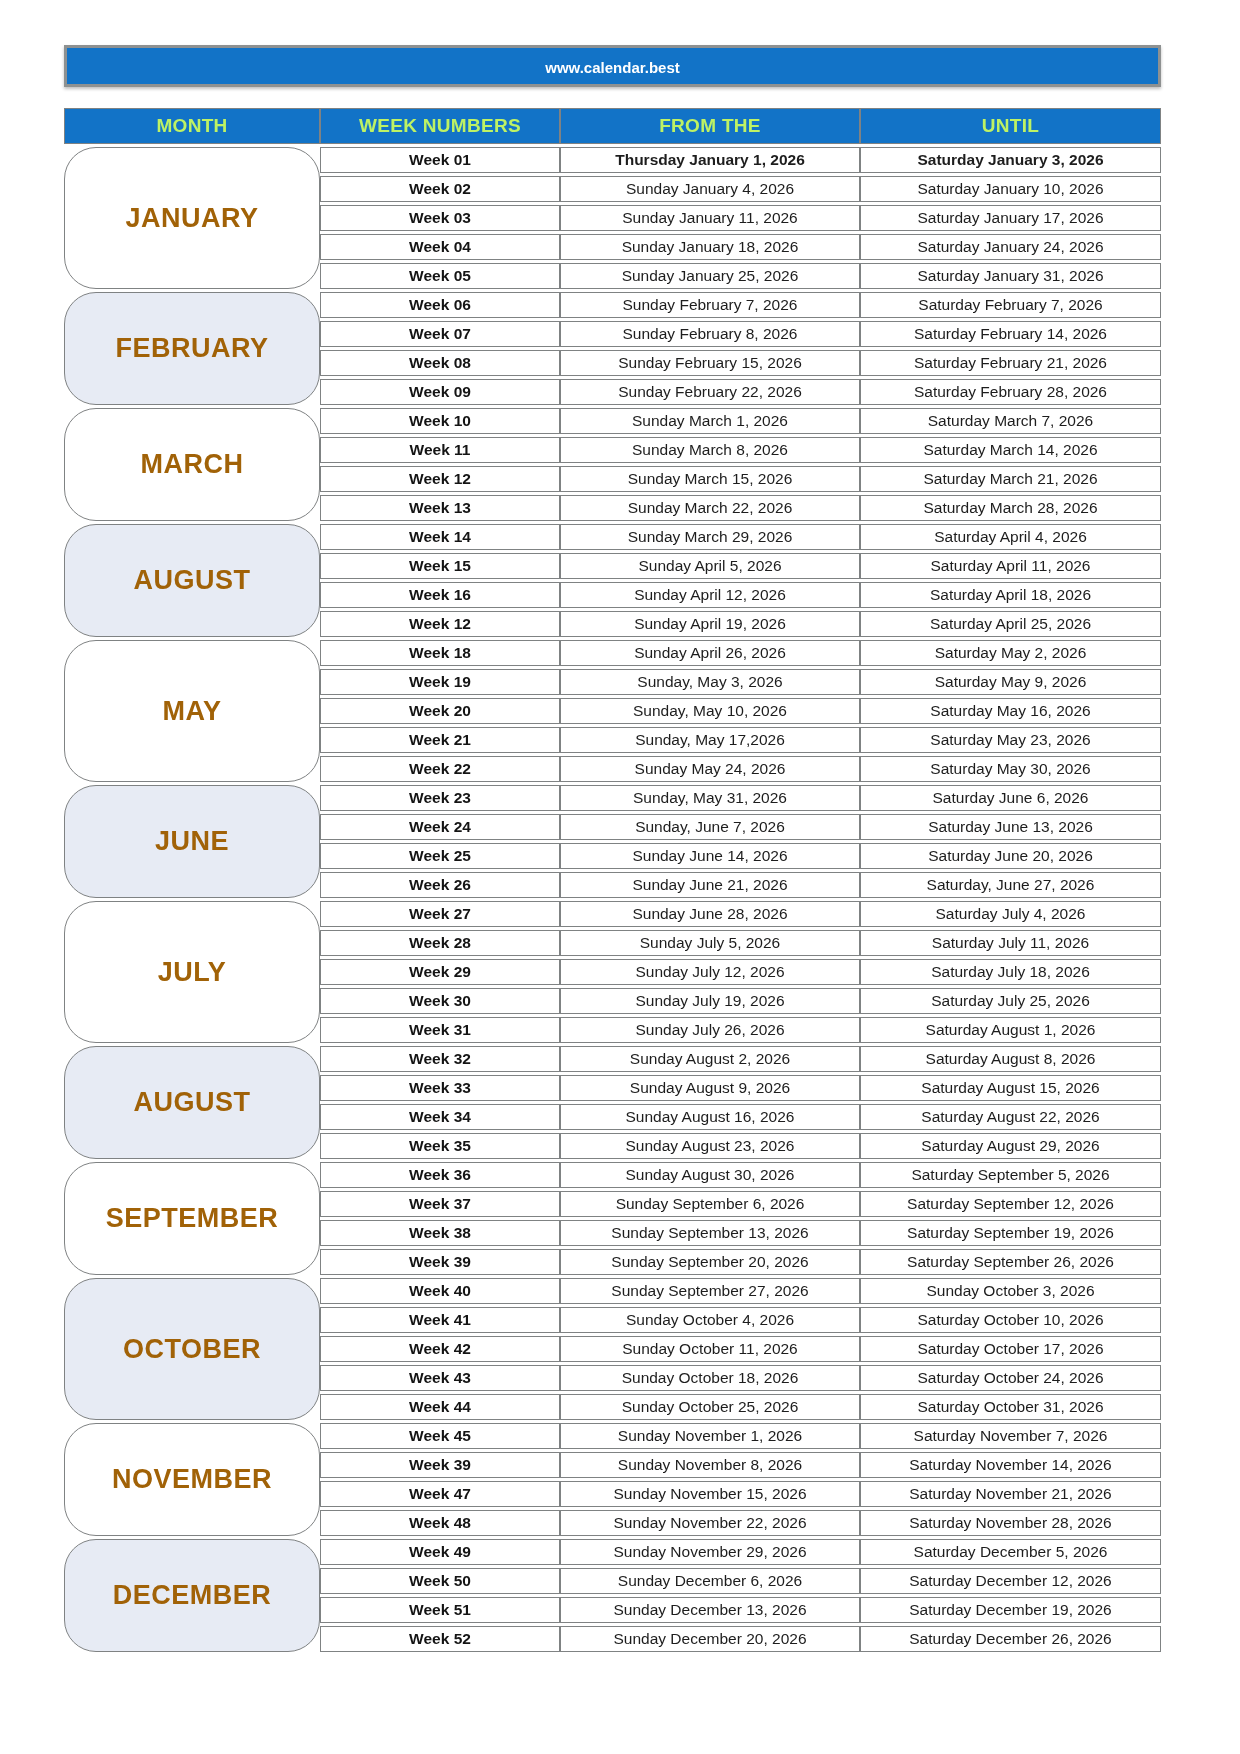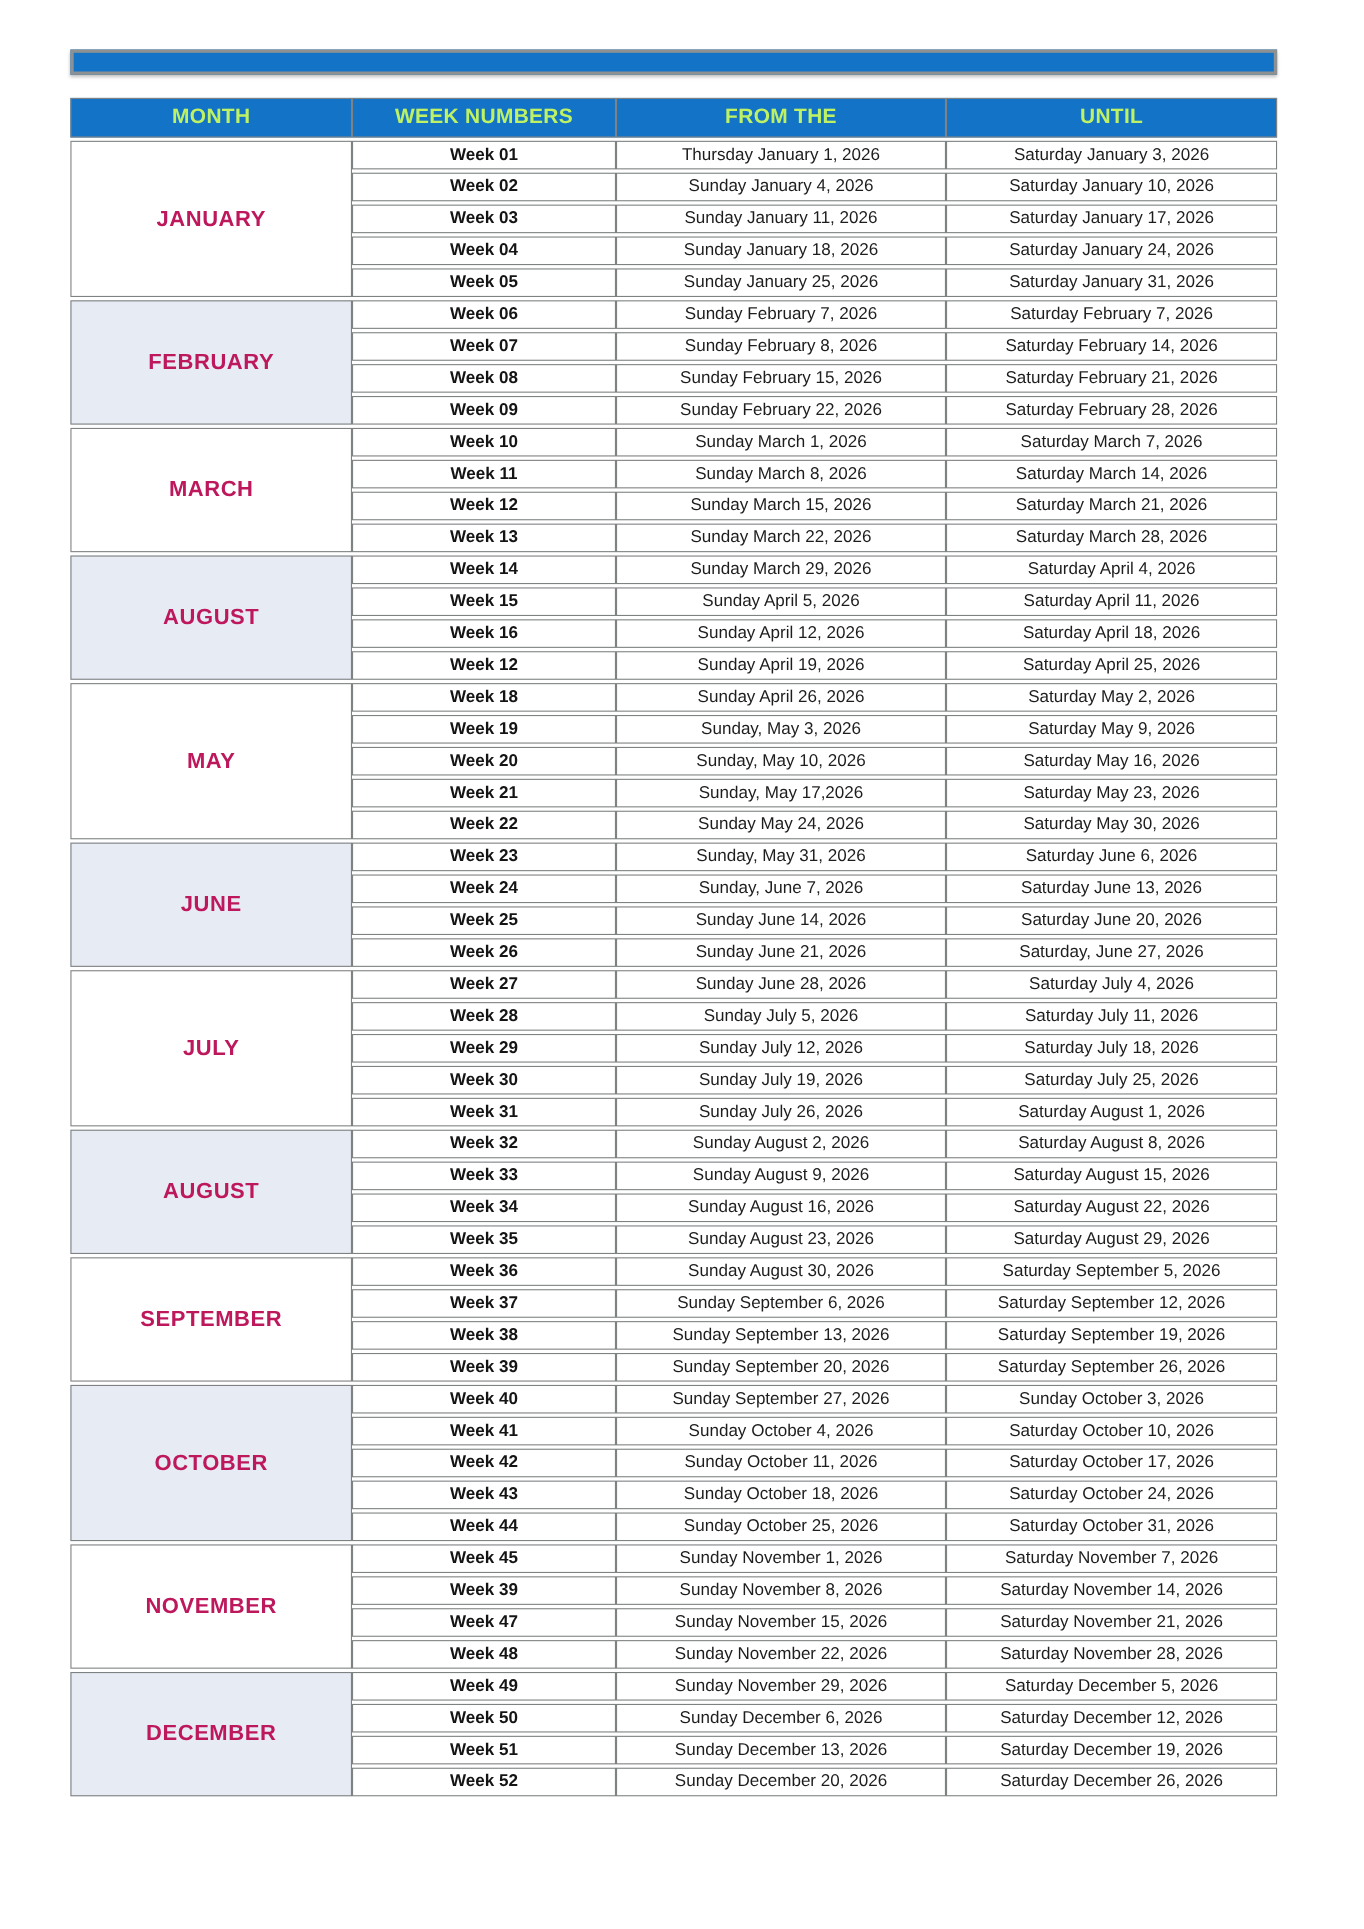--- a/index.html
+++ b/index.html
@@ -67,39 +67,40 @@
     font-weight: bold;
     height: 36px;
     letter-spacing: 0.3px;
   }
   td {
     background: #ffffff;
     height: 26px;
     color: #1d1d1d;
   }
   td.month-cell {
-    font-size: 20px;
-    font-weight: bold;
-    color: #be185d;
+    font-size: 27px;
+    font-weight: bold;
+    color: #a16207;
     letter-spacing: 0.5px;
+    border-radius: 32px;
   }
   td.month-cell.shaded {
     background: #e7ebf4;
   }
   td.week-cell {
     font-size: 15.5px;
     font-weight: bold;
     color: #141414;
   }
   td.from-cell, td.until-cell {
     font-size: 15.5px;
   }
   tr.first-week td.from-cell,
   tr.first-week td.until-cell {
-    font-weight: normal;
+    font-weight: bold;
   }
   .footer-bar {
     background: #1273c7;
     border: 2px solid #8e9191;
     width: 1097px;
     box-sizing: border-box;
     text-align: center;
     margin-top: 1px;
     padding: 6px 0;
     color: #ffffff;
@@ -107,20 +108,21 @@
     font-weight: bold;
   }
 </style>
 </head>
 <body>
 
 <div class="page">
   <div class="content">
 
     <div class="banner">
+      <div class="banner-subtitle">www.calendar.best</div>
     </div>
 
     <table class="weeks-table">
       <colgroup>
         <col class="c-month">
         <col class="c-week">
         <col class="c-from">
         <col class="c-until">
       </colgroup>
       <thead>

